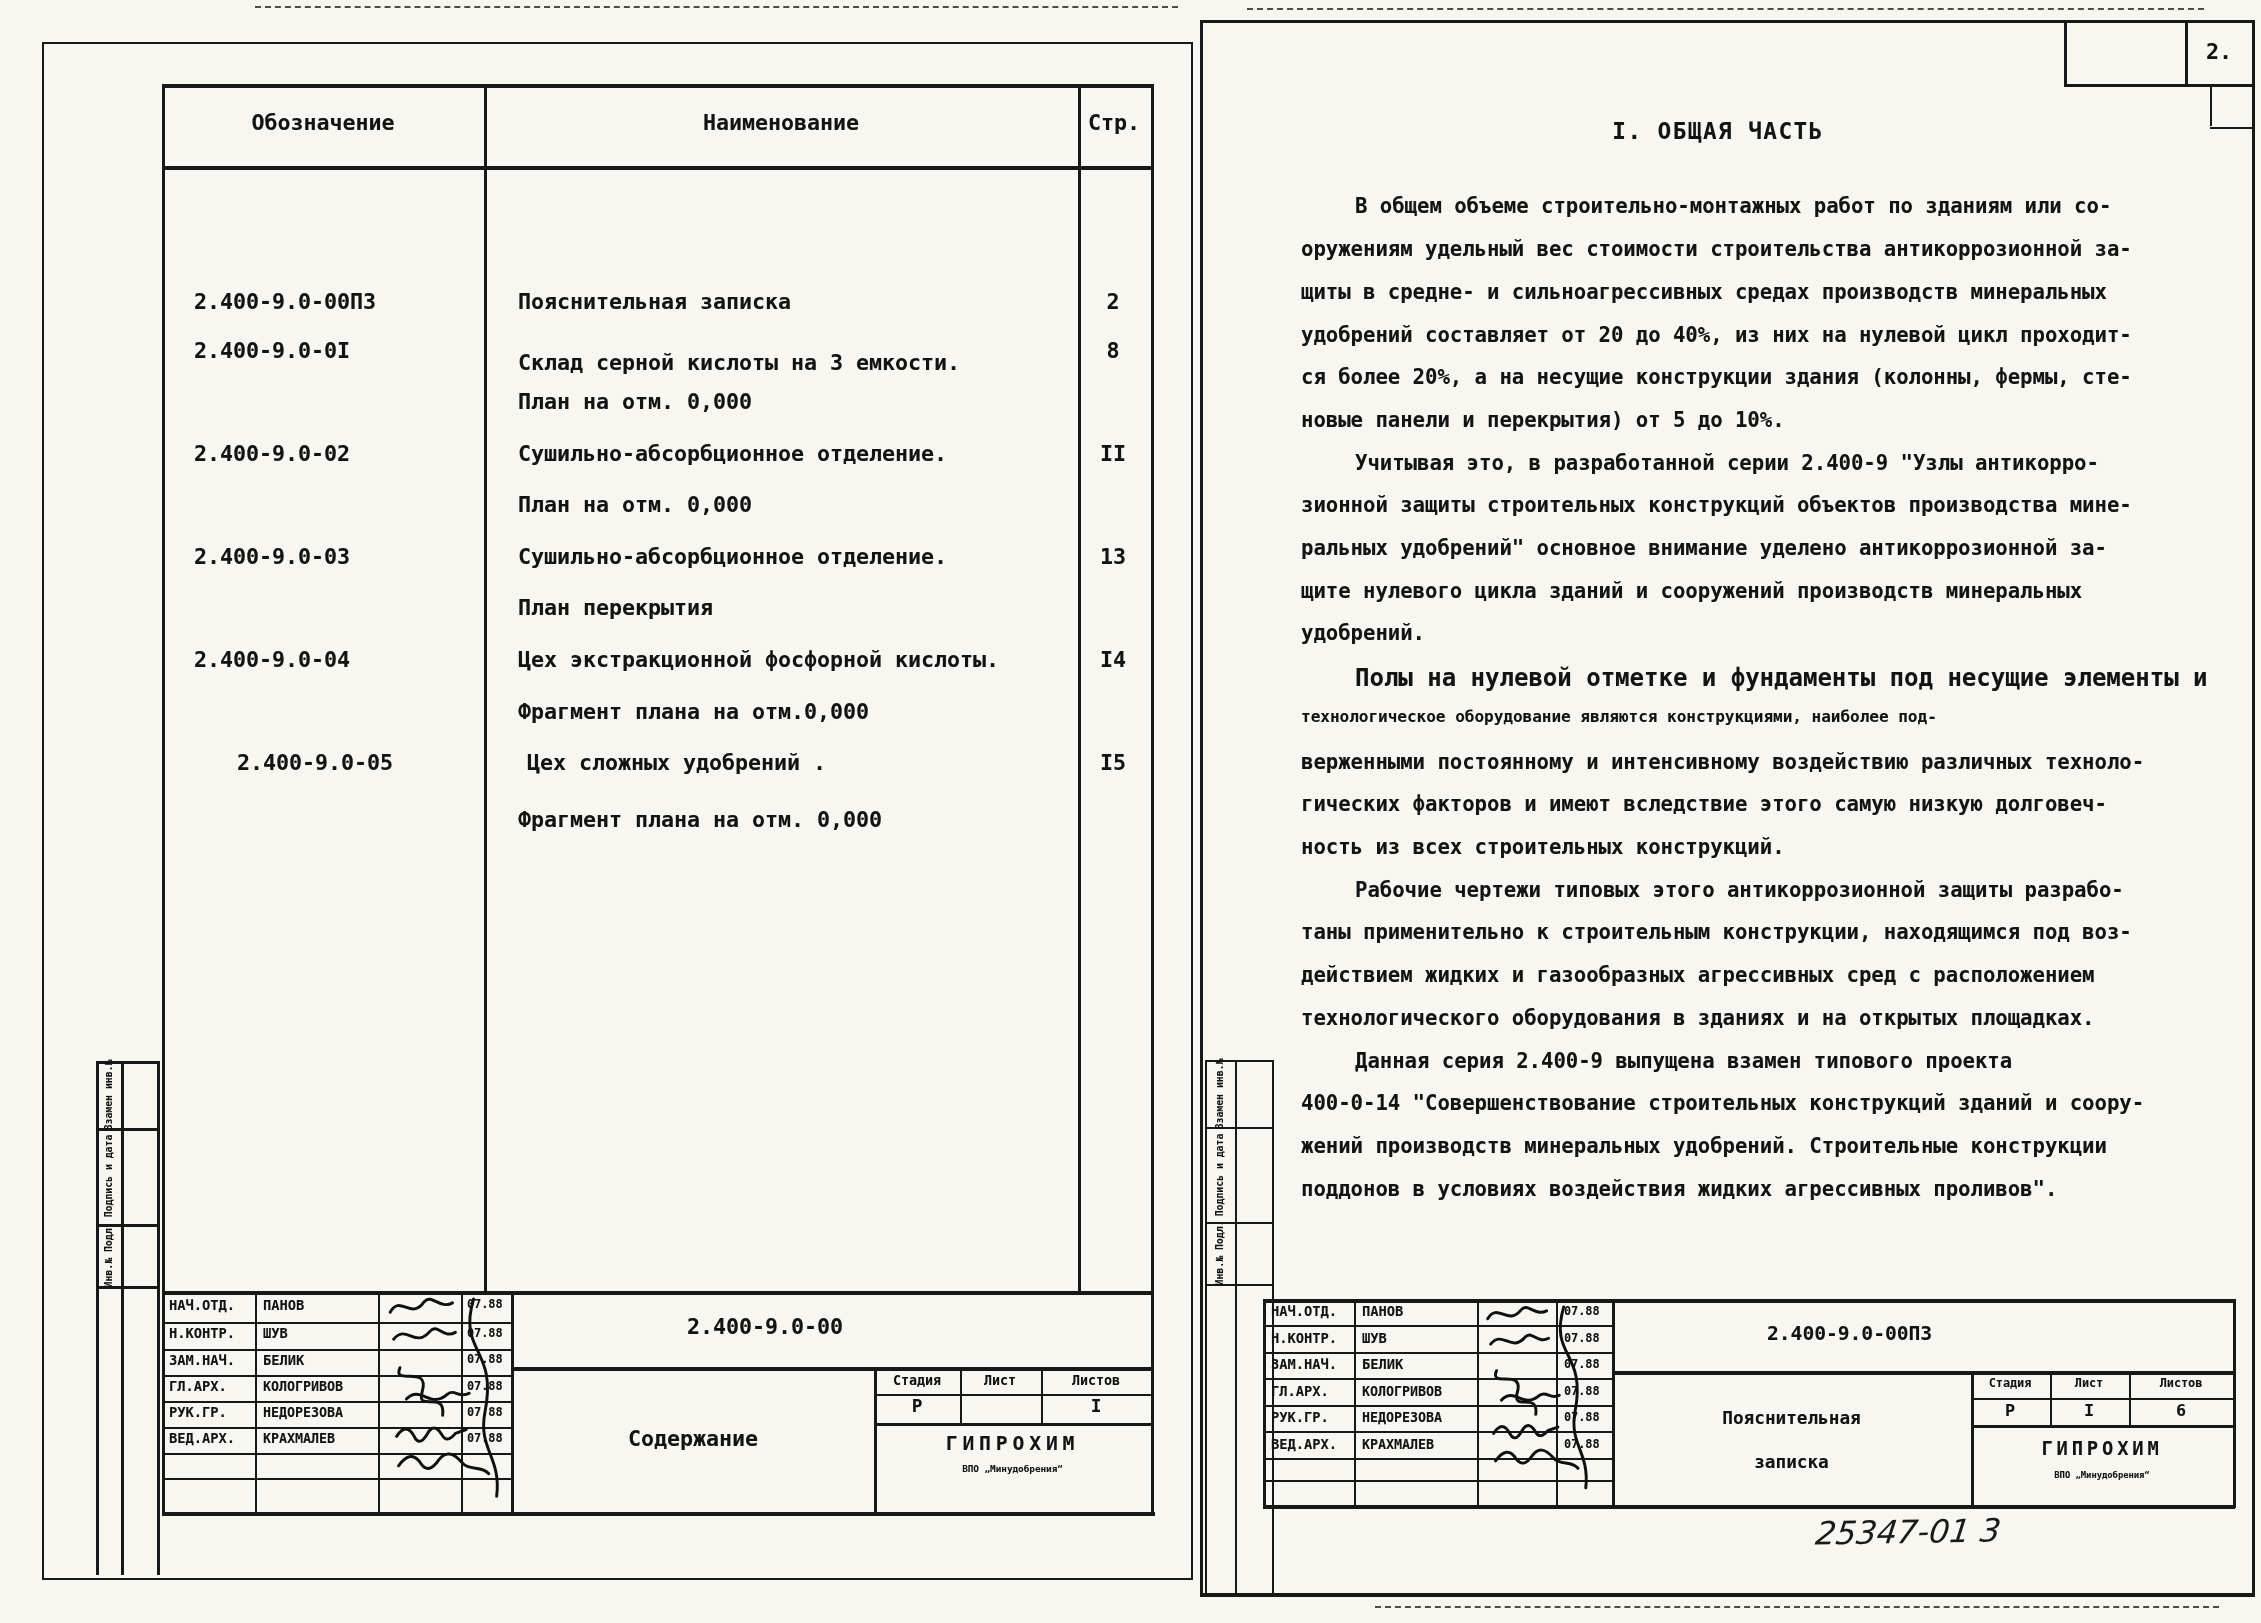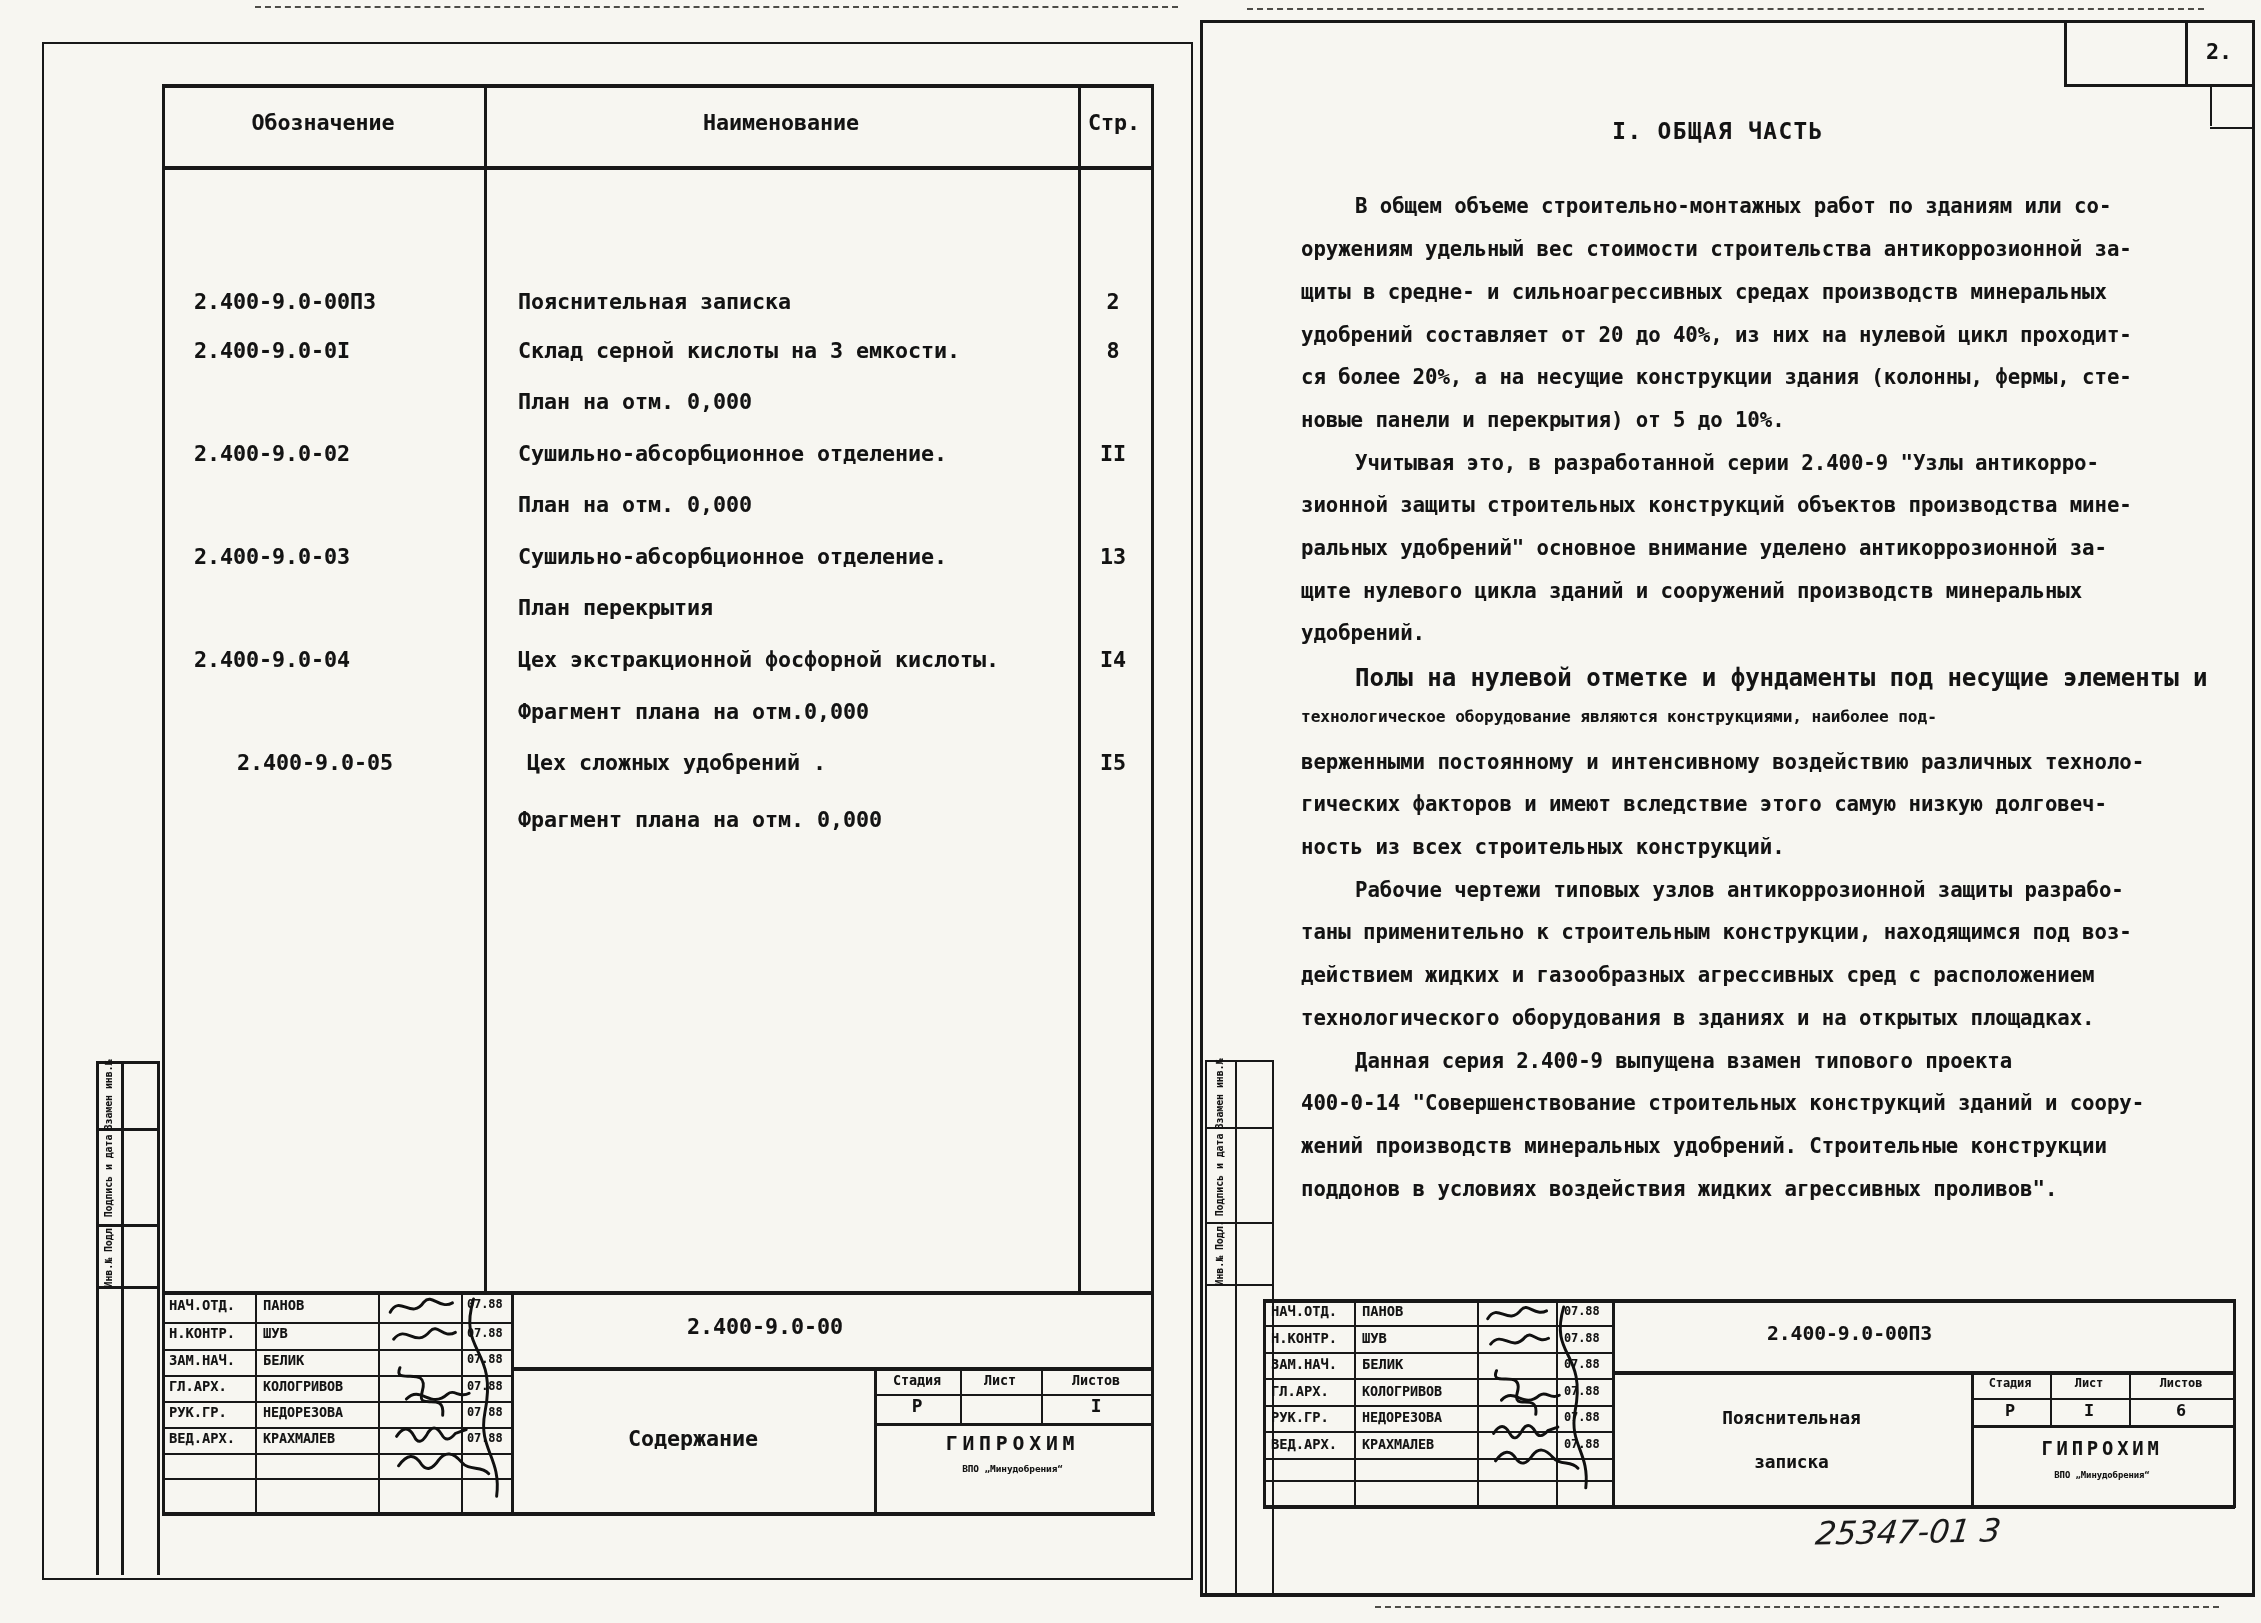--- a/index.html
+++ b/index.html
@@ -49,21 +49,21 @@
 
   <div class="t ctr" style="left:323px;top:112px;font-size:21.6px;">Обозначение</div>
   <div class="t ctr" style="left:781px;top:112px;font-size:21.6px;">Наименование</div>
   <div class="t ctr" style="left:1114px;top:112px;font-size:21.6px;">Стр.</div>
 
   <div class="t" style="left:194px;top:291px;font-size:21.6px;">2.400-9.0-00ПЗ</div>
   <div class="t" style="left:518px;top:291px;font-size:21.6px;">Пояснительная записка</div>
   <div class="t ctr" style="left:1113px;top:291px;font-size:21.6px;">2</div>
 
   <div class="t" style="left:194px;top:340px;font-size:21.6px;">2.400-9.0-0I</div>
-  <div class="t" style="left:518px;top:340px;font-size:21.6px;">Склад серной кислоты на 3 емкости.</div>
+  <div class="t" style="left:518px;top:352px;font-size:21.6px;">Склад серной кислоты на 3 емкости.</div>
   <div class="t" style="left:518px;top:391px;font-size:21.6px;">План на отм. 0,000</div>
   <div class="t ctr" style="left:1113px;top:340px;font-size:21.6px;">8</div>
 
   <div class="t" style="left:194px;top:443px;font-size:21.6px;">2.400-9.0-02</div>
   <div class="t" style="left:518px;top:443px;font-size:21.6px;">Сушильно-абсорбционное отделение.</div>
   <div class="t" style="left:518px;top:494px;font-size:21.6px;">План на отм. 0,000</div>
   <div class="t ctr" style="left:1113px;top:443px;font-size:21.6px;">II</div>
 
   <div class="t" style="left:194px;top:546px;font-size:21.6px;">2.400-9.0-03</div>
   <div class="t" style="left:518px;top:546px;font-size:21.6px;">Сушильно-абсорбционное отделение.</div>
@@ -184,21 +184,21 @@
   <div class="t" style="left:1301px;top:538px;font-size:20.6px;">ральных удобрений" основное внимание уделено антикоррозионной за-</div>
   <div class="t" style="left:1301px;top:581px;font-size:20.6px;">щите нулевого цикла зданий и сооружений производств минеральных</div>
   <div class="t" style="left:1301px;top:623px;font-size:20.6px;">удобрений.</div>
 
   <div class="t" style="left:1355px;top:666px;font-size:24px;">Полы на нулевой отметке и фундаменты под несущие элементы и</div>
   <div class="t" style="left:1301px;top:709px;font-size:16px;">технологическое оборудование  являются конструкциями, наиболее под-</div>
   <div class="t" style="left:1301px;top:752px;font-size:20.6px;">верженными постоянному и интенсивному воздействию различных техноло-</div>
   <div class="t" style="left:1301px;top:794px;font-size:20.6px;">гических факторов и имеют вследствие этого самую низкую долговеч-</div>
   <div class="t" style="left:1301px;top:837px;font-size:20.6px;">ность из всех строительных конструкций.</div>
 
-  <div class="t" style="left:1355px;top:880px;font-size:20.6px;">Рабочие чертежи типовых узлов антикоррозионной защиты разрабо-</div>
+  <div class="t" style="left:1355px;top:880px;font-size:20.6px;">Рабочие чертежи типовых этого антикоррозионной защиты разрабо-</div>
   <div class="t" style="left:1301px;top:922px;font-size:20.6px;">таны применительно к строительным конструкции, находящимся под воз-</div>
   <div class="t" style="left:1301px;top:965px;font-size:20.6px;">действием жидких и газообразных агрессивных сред с расположением</div>
   <div class="t" style="left:1301px;top:1008px;font-size:20.6px;">технологического оборудования в зданиях и на открытых площадках.</div>
 
   <div class="t" style="left:1355px;top:1051px;font-size:20.6px;">Данная серия 2.400-9 выпущена взамен типового проекта</div>
   <div class="t" style="left:1301px;top:1093px;font-size:20.6px;">400-0-14 "Совершенствование строительных конструкций зданий и соору-</div>
   <div class="t" style="left:1301px;top:1136px;font-size:20.6px;">жений производств минеральных удобрений. Строительные конструкции</div>
   <div class="t" style="left:1301px;top:1179px;font-size:20.6px;">поддонов в условиях воздействия жидких агрессивных проливов".</div>
 
   <div class="hl hv" style="left:1263px;top:1299px;width:970px;"></div>

